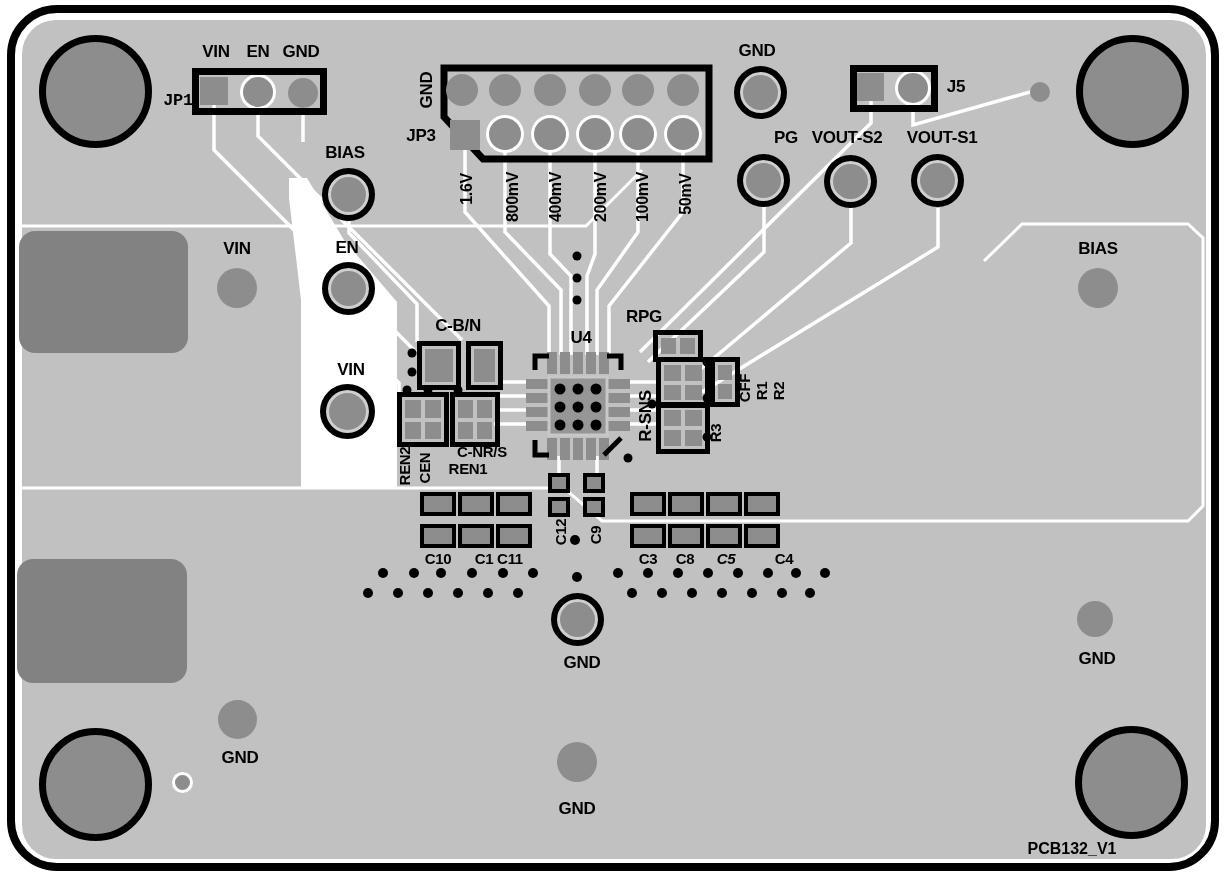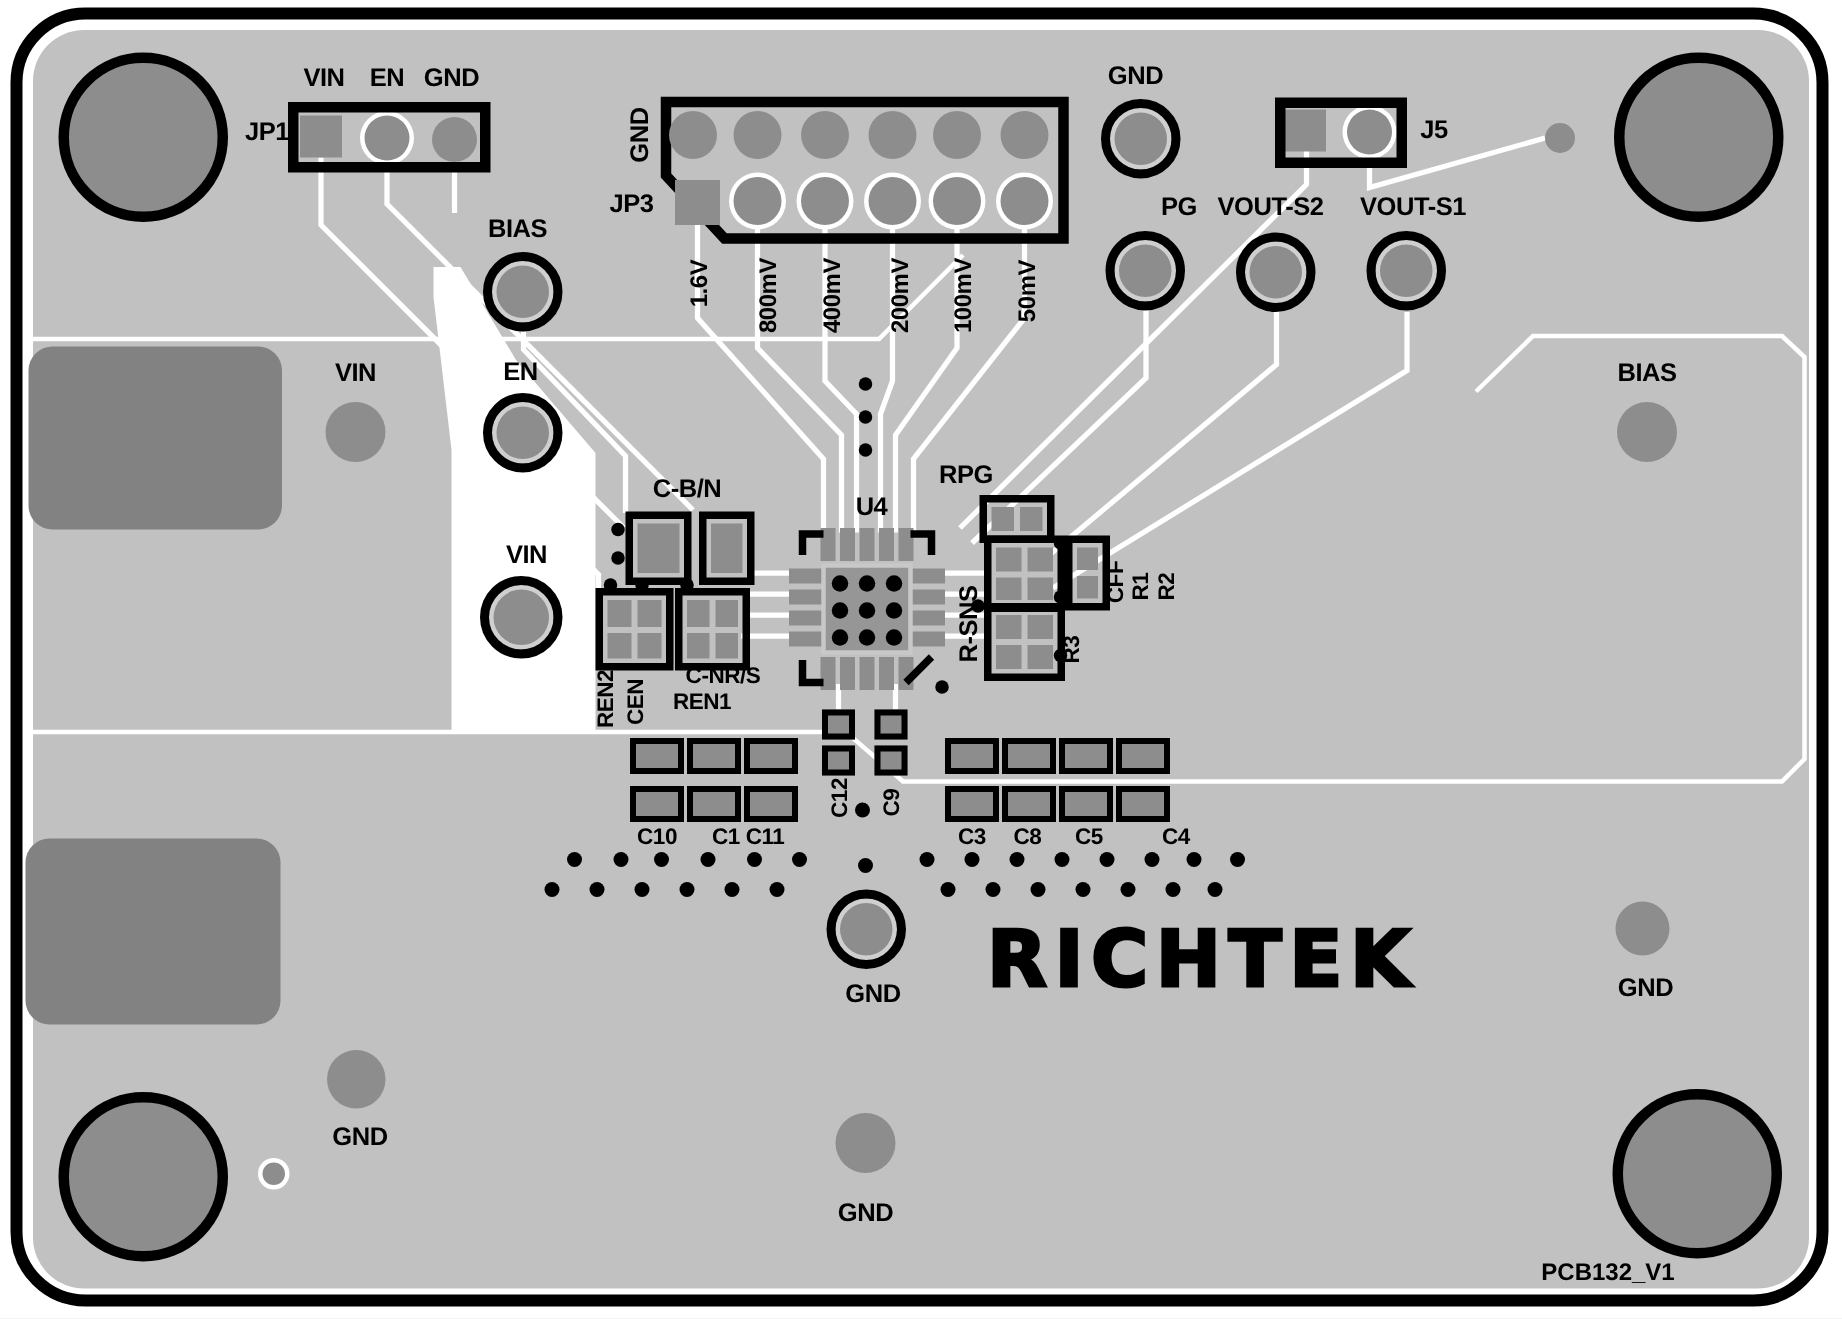--- a/index.html
+++ b/index.html
@@ -292,21 +292,21 @@
       <circle cx="662" cy="593" r="5" fill="#000"></circle>
       <circle cx="692" cy="593" r="5" fill="#000"></circle>
       <circle cx="722" cy="593" r="5" fill="#000"></circle>
       <circle cx="752" cy="593" r="5" fill="#000"></circle>
       <circle cx="782" cy="593" r="5" fill="#000"></circle>
       <circle cx="810" cy="593" r="5" fill="#000"></circle>
       <circle cx="577" cy="577" r="5" fill="#000"></circle>
       <circle cx="575" cy="540" r="5" fill="#000"></circle>
     </svg>
 
-  <div class="lb" style="left:178px;top:88px;">JP1</div>
+  <div class="lb" style="left:178px;top:100px;font-family:Liberation Mono, monospace;">JP1</div>
   <div class="lb" style="left:216px;top:52px;">VIN</div>
   <div class="lb" style="left:258px;top:52px;">EN</div>
   <div class="lb" style="left:301px;top:52px;">GND</div>
   <div class="lb" style="left:421px;top:136px;">JP3</div>
   <div class="lb v" style="left:427px;top:90px;">GND</div>
   <div class="lb v jp3lbl" style="left:467px;top:189px;">1.6V</div>
   <div class="lb v jp3lbl" style="left:513px;top:197px;">800mV</div>
   <div class="lb v jp3lbl" style="left:556px;top:197px;">400mV</div>
   <div class="lb v jp3lbl" style="left:601px;top:197px;">200mV</div>
   <div class="lb v jp3lbl" style="left:643px;top:197px;">100mV</div>
@@ -333,22 +333,21 @@
   <div class="lb v sm" style="left:424px;top:468px;">CEN</div>
   <div class="lb sm" style="left:482px;top:451px;">C-NR/S</div>
   <div class="lb sm" style="left:468px;top:468px;">REN1</div>
   <div class="lb sm" style="left:438px;top:558px;">C10</div>
   <div class="lb sm" style="left:484px;top:558px;">C1</div>
   <div class="lb sm" style="left:510px;top:558px;">C11</div>
   <div class="lb v sm" style="left:560px;top:532px;">C12</div>
   <div class="lb v sm" style="left:595px;top:535px;">C9</div>
   <div class="lb sm" style="left:648px;top:558px;">C3</div>
   <div class="lb sm" style="left:685px;top:558px;">C8</div>
-  <div class="lb sm" style="left:726px;top:558px;">C5</div>
+  <div class="lb sm" style="left:726px;top:558px;font-style:italic;">C5</div>
   <div class="lb sm" style="left:784px;top:558px;">C4</div>
   <div class="lb" style="left:582px;top:663px;">GND</div>
   <div class="lb" style="left:577px;top:809px;">GND</div>
   <div class="lb" style="left:240px;top:758px;">GND</div>
   <div class="lb" style="left:1097px;top:659px;">GND</div>
 
-  <div class="logo">RICHTEK</div>
   <div class="ver" style="left:1072px;top:849px;">PCB132_V1</div>
 </div>
 
 </body></html>

